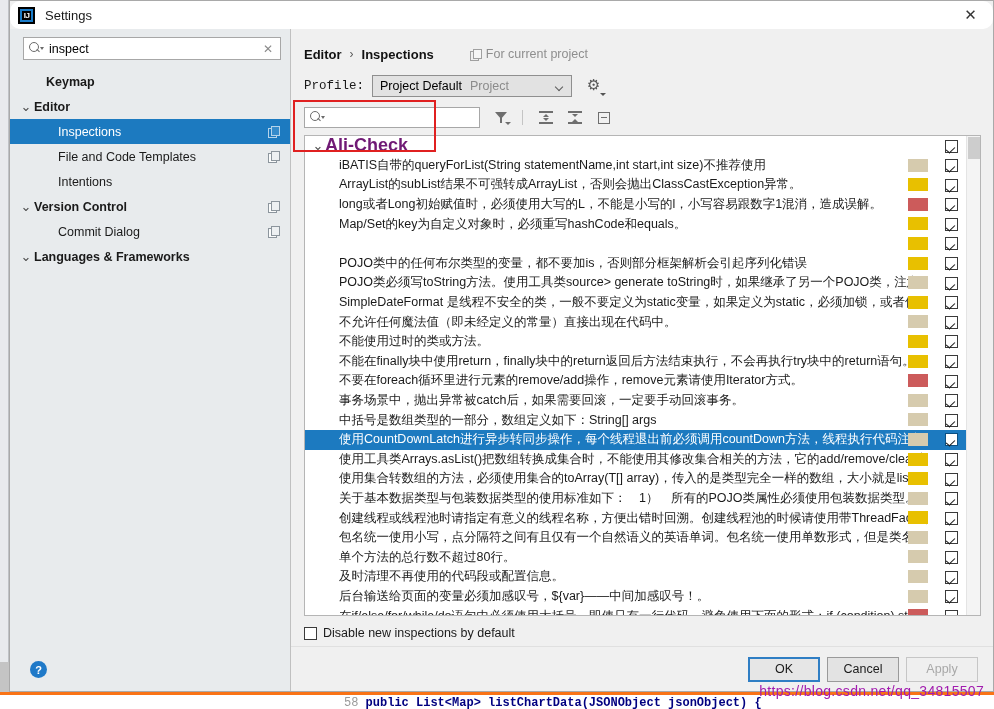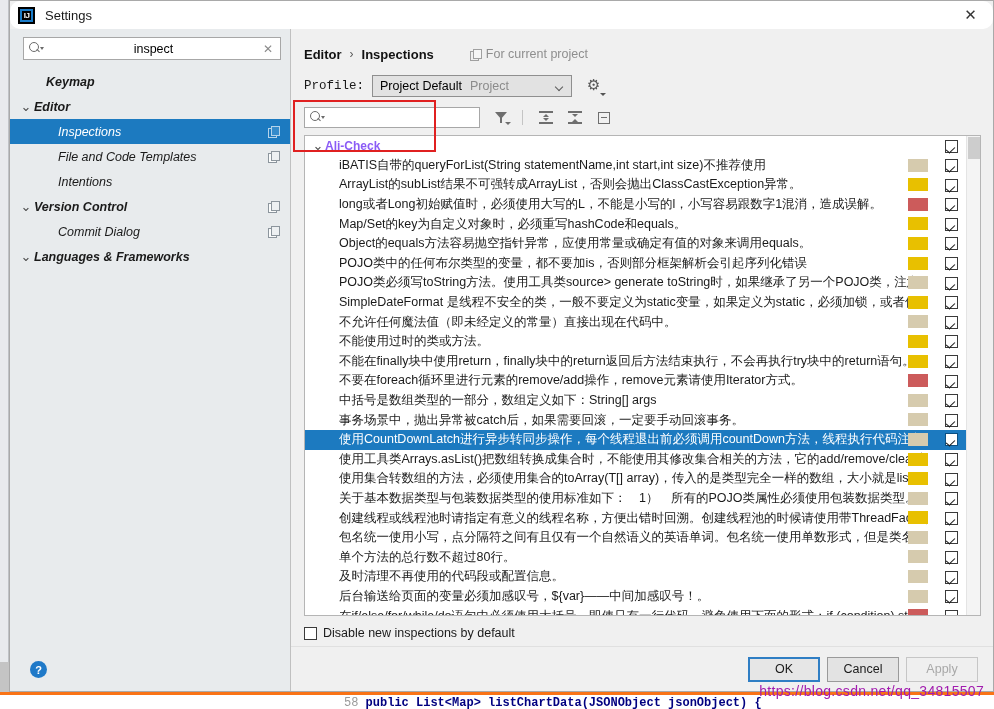--- a/index.html
+++ b/index.html
@@ -105,28 +105,28 @@
     transform:rotate(45deg);
   }
   .mag-caret{
     position:absolute; left:11px; top:5px;
     width:0;height:0;border-left:2.5px solid transparent;
     border-right:2.5px solid transparent;border-top:3px solid #6b6b6b;
   }
   #search-input {
     flex:1 1 auto; border:0; outline:0; background:transparent;
     font-family:inherit; font-size:12.5px; color:#000;
-    padding-left:7px; height:100%;text-align:center;
+    padding-left:7px; height:100%;
   }
   #search-clear {
     width:16px; text-align:center; color:#8b8b8b; cursor:pointer;
     font-size:12px; margin-right:4px;
   }
 
-  #tree { flex:1 1 auto; overflow:hidden; padding-top:3px;font-style:italic; }
+  #tree { flex:1 1 auto; overflow:hidden; padding-top:3px; }
   .tree-row {
     height:25px; display:flex; align-items:center;
     position:relative; cursor:pointer; padding-right:8px;
   }
   .tree-row.sel { background:#1c7ac0; }
   .tree-row.sel .tlabel { color:#ffffff; }
   .tree-arrow {
     width:16px; flex:0 0 16px; display:flex;
     align-items:center; justify-content:center;
     color:#4a4a4a; font-size:9px;
@@ -288,21 +288,21 @@
   }
   .lrow {
     height:19.6px; display:flex; align-items:center;
     position:relative; white-space:nowrap; cursor:pointer;
   }
   .lrow.group { padding-left:6px; }
   .lrow.group .garrow {
     width:14px;flex:0 0 14px;color:#4a4a4a;font-size:9px;
     display:flex;align-items:center;justify-content:center;
   }
-  .lrow.group .gtext{ font-weight:bold;font-size:12px;color:#8b5cf6; }
+  .lrow.group .gtext{ font-weight:bold;font-size:18px;color:#701a75; }
   .lrow.item { padding-left:34px; }
   .lrow.item .itext {
     font-size:12.5px; color:#1a1a1a;
     overflow:hidden; text-overflow:clip;
     max-width:588px;
   }
   .lrow.item.sel { background:#1c7ac0; }
   .lrow.item.sel .itext{ color:#fff; }
   .sev {
     position:absolute; right:38px; top:3px;
@@ -523,21 +523,20 @@
               <span class="itext">long或者Long初始赋值时，必须使用大写的L，不能是小写的l，小写容易跟数字1混消，造成误解。</span>
               <span class="sev" style="background: rgb(204, 91, 91);"></span>
               <span class="cbx"></span>
             </div>
             <div class="lrow item">
               <span class="itext">Map/Set的key为自定义对象时，必须重写hashCode和equals。</span>
               <span class="sev" style="background: rgb(232, 192, 0);"></span>
               <span class="cbx"></span>
             </div>
             <div class="lrow item">
-              <span class="itext">Object的equals方法容易抛空指针异常，应使用常量或确定有值的对象来调用equals。</span>
               <span class="sev" style="background: rgb(232, 192, 0);"></span>
               <span class="cbx"></span>
             </div>
             <div class="lrow item">
               <span class="itext">POJO类中的任何布尔类型的变量，都不要加is，否则部分框架解析会引起序列化错误</span>
               <span class="sev" style="background: rgb(232, 192, 0);"></span>
               <span class="cbx"></span>
             </div>
             <div class="lrow item">
               <span class="itext">POJO类必须写toString方法。使用工具类source&gt; generate toString时，如果继承了另一个POJO类，注意在</span>
@@ -563,26 +562,26 @@
               <span class="itext">不能在finally块中使用return，finally块中的return返回后方法结束执行，不会再执行try块中的return语句。</span>
               <span class="sev" style="background: rgb(232, 192, 0);"></span>
               <span class="cbx"></span>
             </div>
             <div class="lrow item">
               <span class="itext">不要在foreach循环里进行元素的remove/add操作，remove元素请使用Iterator方式。</span>
               <span class="sev" style="background: rgb(204, 91, 91);"></span>
               <span class="cbx"></span>
             </div>
             <div class="lrow item">
+              <span class="itext">事务场景中，抛出异常被catch后，如果需要回滚，一定要手动回滚事务。</span>
+              <span class="sev" style="background: rgb(214, 203, 174);"></span>
+              <span class="cbx"></span>
+            </div>
+            <div class="lrow item">
               <span class="itext">中括号是数组类型的一部分，数组定义如下：String[] args</span>
-              <span class="sev" style="background: rgb(214, 203, 174);"></span>
-              <span class="cbx"></span>
-            </div>
-            <div class="lrow item">
-              <span class="itext">事务场景中，抛出异常被catch后，如果需要回滚，一定要手动回滚事务。</span>
               <span class="sev" style="background: rgb(214, 203, 174);"></span>
               <span class="cbx"></span>
             </div>
             <div class="lrow item sel">
               <span class="itext">使用CountDownLatch进行异步转同步操作，每个线程退出前必须调用countDown方法，线程执行代码注意ca</span>
               <span class="sev" style="background: rgb(214, 203, 174);"></span>
               <span class="cbx"></span>
             </div>
             <div class="lrow item">
               <span class="itext">使用工具类Arrays.asList()把数组转换成集合时，不能使用其修改集合相关的方法，它的add/remove/clear方</span>

